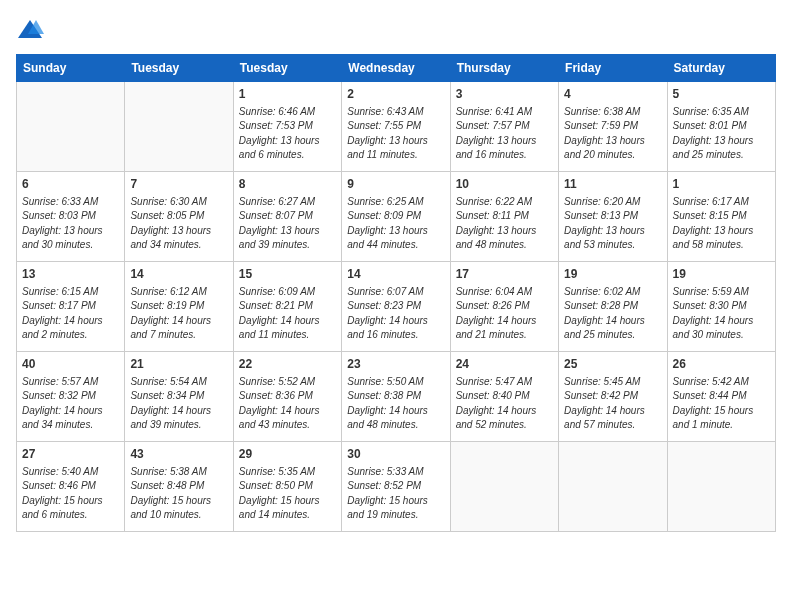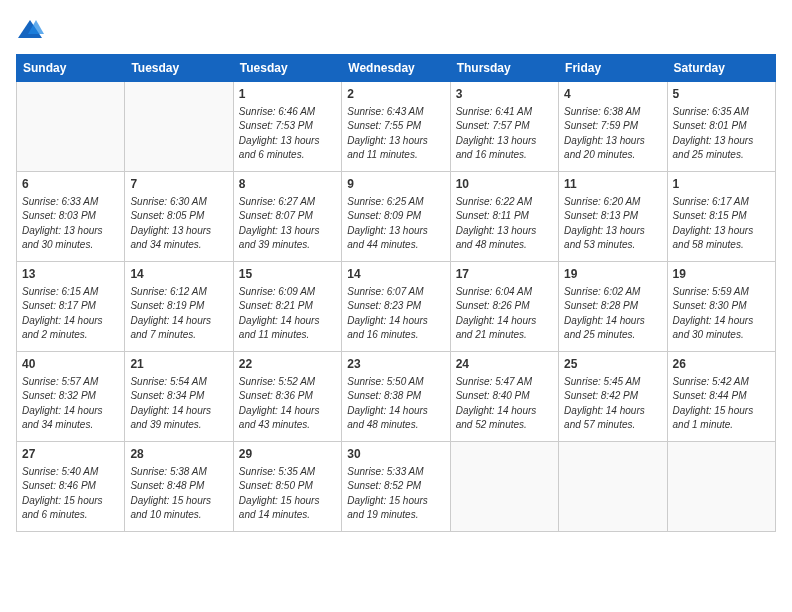--- a/index.html
+++ b/index.html
@@ -237,21 +237,21 @@
           <span class="day-num">26</span>
           <div class="day-info">Sunrise: 5:42 AM<br>Sunset: 8:44 PM<br>Daylight: 15 hours and 1 minute.</div>
         </td>
       </tr>
       <tr>
         <td>
           <span class="day-num">27</span>
           <div class="day-info">Sunrise: 5:40 AM<br>Sunset: 8:46 PM<br>Daylight: 15 hours and 6 minutes.</div>
         </td>
         <td>
-          <span class="day-num">28</span>
+          <span class="day-num">43</span>
           <div class="day-info">Sunrise: 5:38 AM<br>Sunset: 8:48 PM<br>Daylight: 15 hours and 10 minutes.</div>
         </td>
         <td>
           <span class="day-num">29</span>
           <div class="day-info">Sunrise: 5:35 AM<br>Sunset: 8:50 PM<br>Daylight: 15 hours and 14 minutes.</div>
         </td>
         <td>
           <span class="day-num">30</span>
           <div class="day-info">Sunrise: 5:33 AM<br>Sunset: 8:52 PM<br>Daylight: 15 hours and 19 minutes.</div>
         </td>

